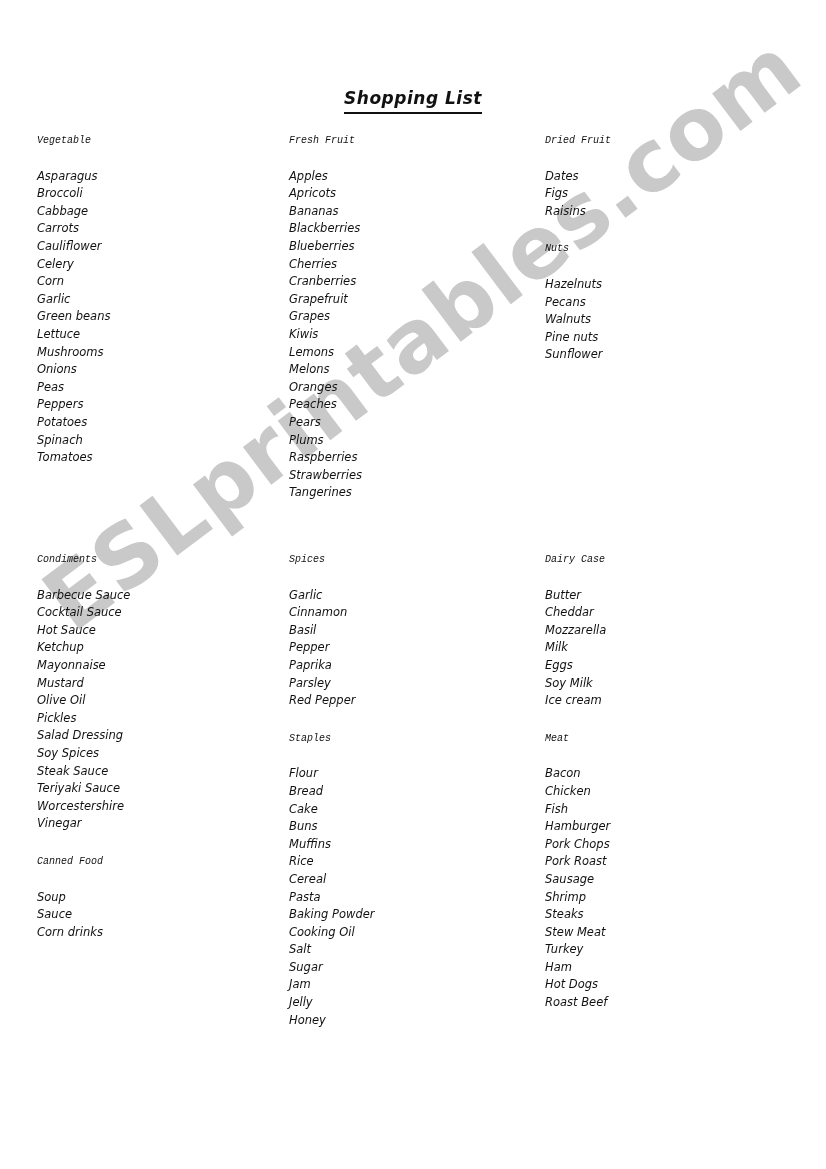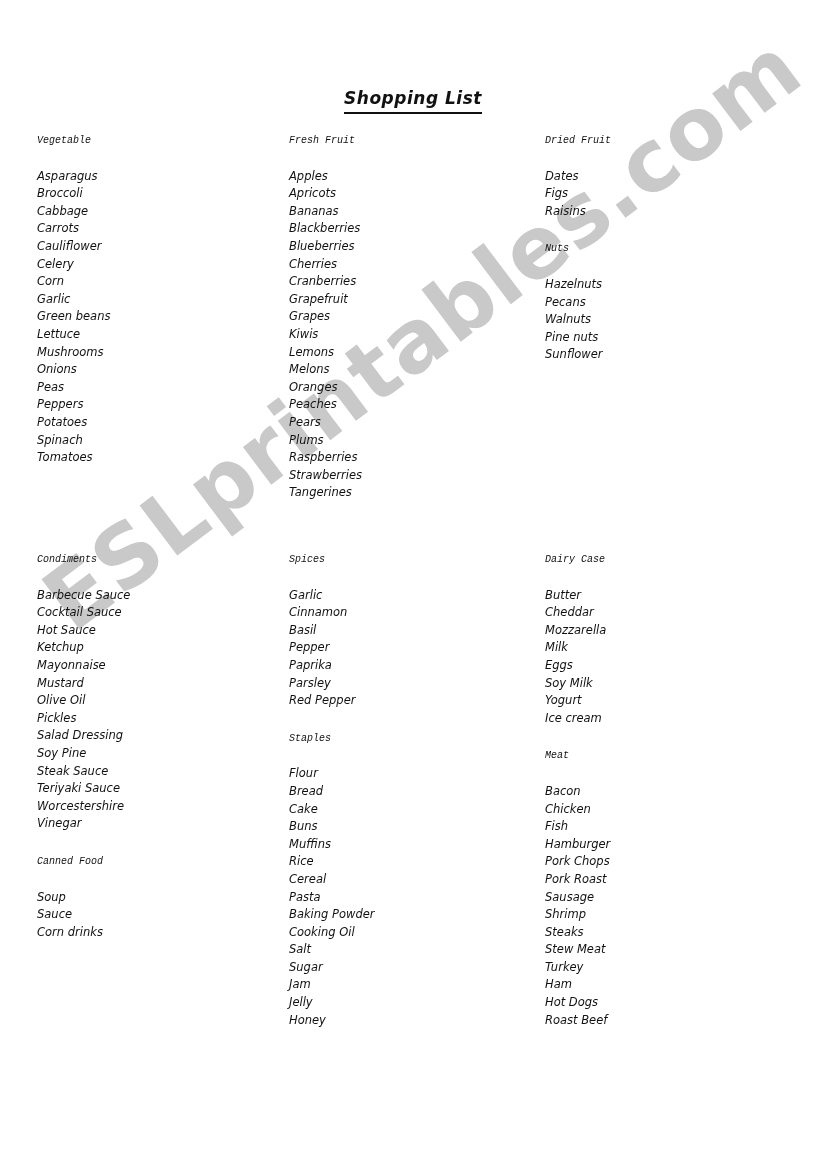--- a/index.html
+++ b/index.html
@@ -199,21 +199,21 @@
           <div class="items">
             <div class="item">Barbecue Sauce</div>
             <div class="item">Cocktail Sauce</div>
             <div class="item">Hot Sauce</div>
             <div class="item">Ketchup</div>
             <div class="item">Mayonnaise</div>
             <div class="item">Mustard</div>
             <div class="item">Olive Oil</div>
             <div class="item">Pickles</div>
             <div class="item">Salad Dressing</div>
-            <div class="item">Soy Pine</div>
+            <div class="item">Soy Spices</div>
             <div class="item">Steak Sauce</div>
             <div class="item">Teriyaki Sauce</div>
             <div class="item">Worcestershire</div>
             <div class="item">Vinegar</div>
           </div>
         </div>
         <div class="sec-gap-before-head"></div>
         <div class="section">
           <div class="sec-head">Canned Food</div>
           <div class="sec-gap-after-head"></div>
@@ -265,21 +265,20 @@
         <div class="section">
           <div class="sec-head">Dairy Case</div>
           <div class="sec-gap-after-head"></div>
           <div class="items">
             <div class="item">Butter</div>
             <div class="item">Cheddar</div>
             <div class="item">Mozzarella</div>
             <div class="item">Milk</div>
             <div class="item">Eggs</div>
             <div class="item">Soy Milk</div>
-            <div class="item">Yogurt</div>
             <div class="item">Ice cream</div>
           </div>
         </div>
         <div class="sec-gap-before-head"></div>
         <div class="section">
           <div class="sec-head">Meat</div>
           <div class="sec-gap-after-head"></div>
           <div class="items">
             <div class="item">Bacon</div>
             <div class="item">Chicken</div>

